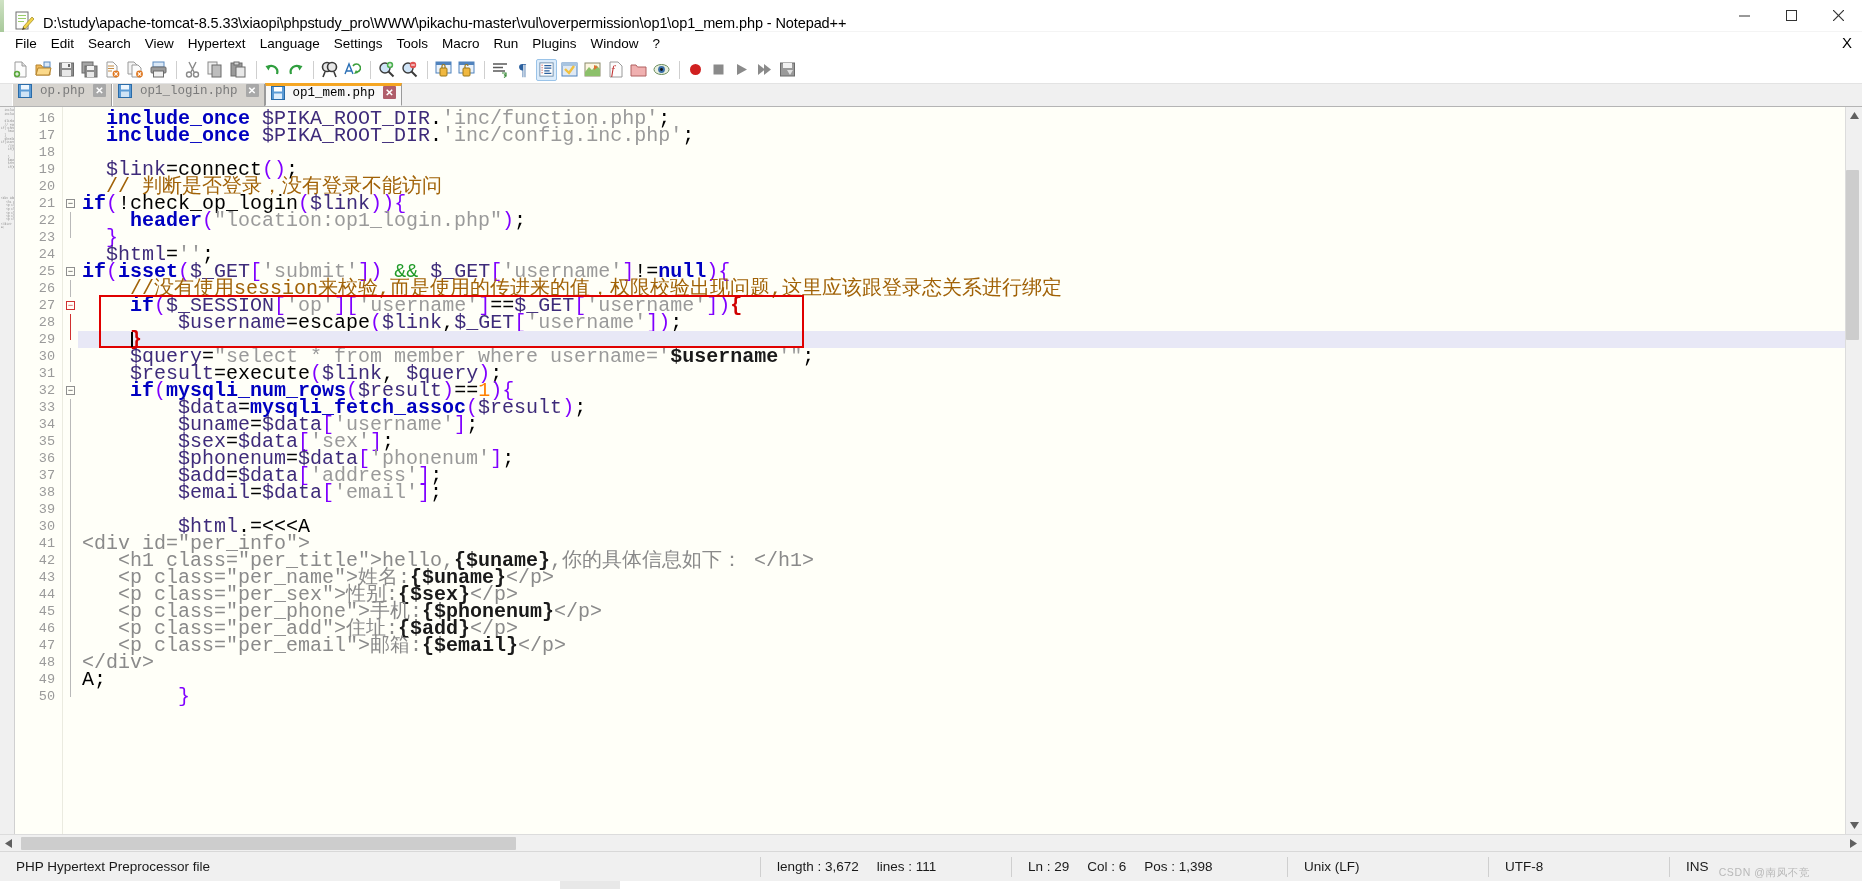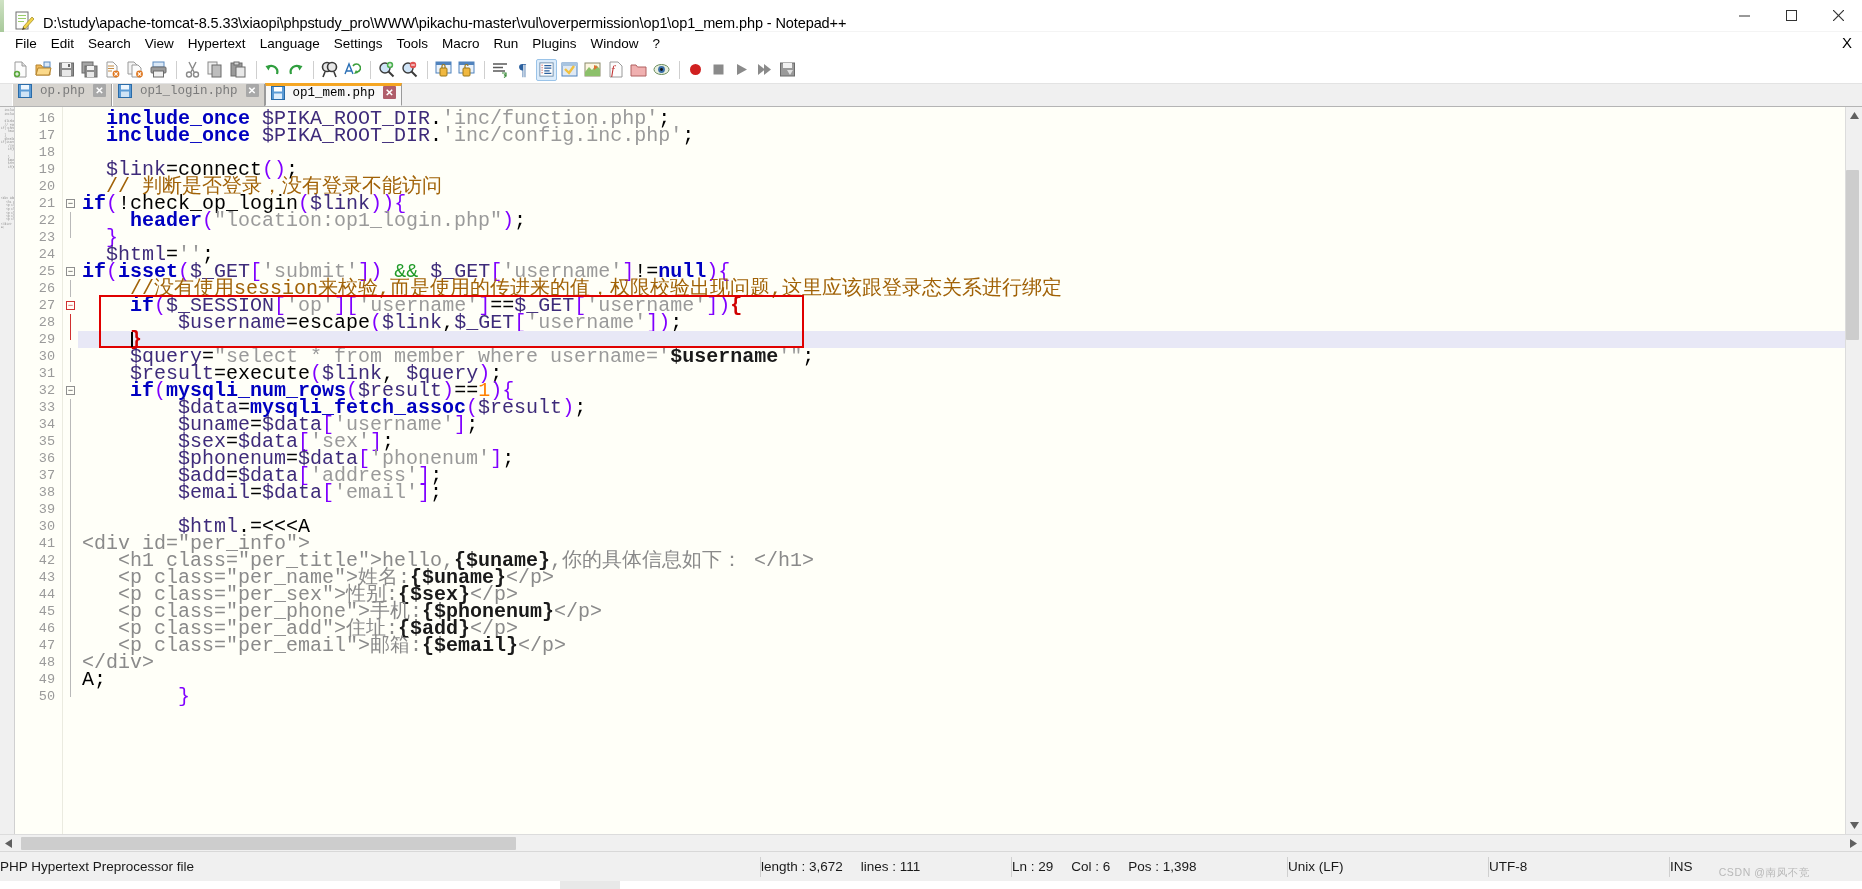--- a/index.html
+++ b/index.html
@@ -211,21 +211,21 @@
 
   
   .statusbar {
     height: 30px; min-height: 30px; background: #f0f0f0;
     display: flex; align-items: center;
     font-size: 13.5px; color: #1a1a1a;
     border-top: 1px solid #d8d8d8;
     position: relative;
   }
   .sb-cell {
-    padding: 0 0; height: 30px; display: flex; align-items: center;
+    padding: 0 16px; height: 30px; display: flex; align-items: center;
     white-space: nowrap;
   }
   .sb-div { width: 1px; height: 20px; background: #cfcfcf; }
   .watermark {
     position: absolute; right: 52px; bottom: 1px;
     font-size: 10.5px; color: #b8b8b8; letter-spacing: 0.6px;
   }
 
   
   .taskstrip {

